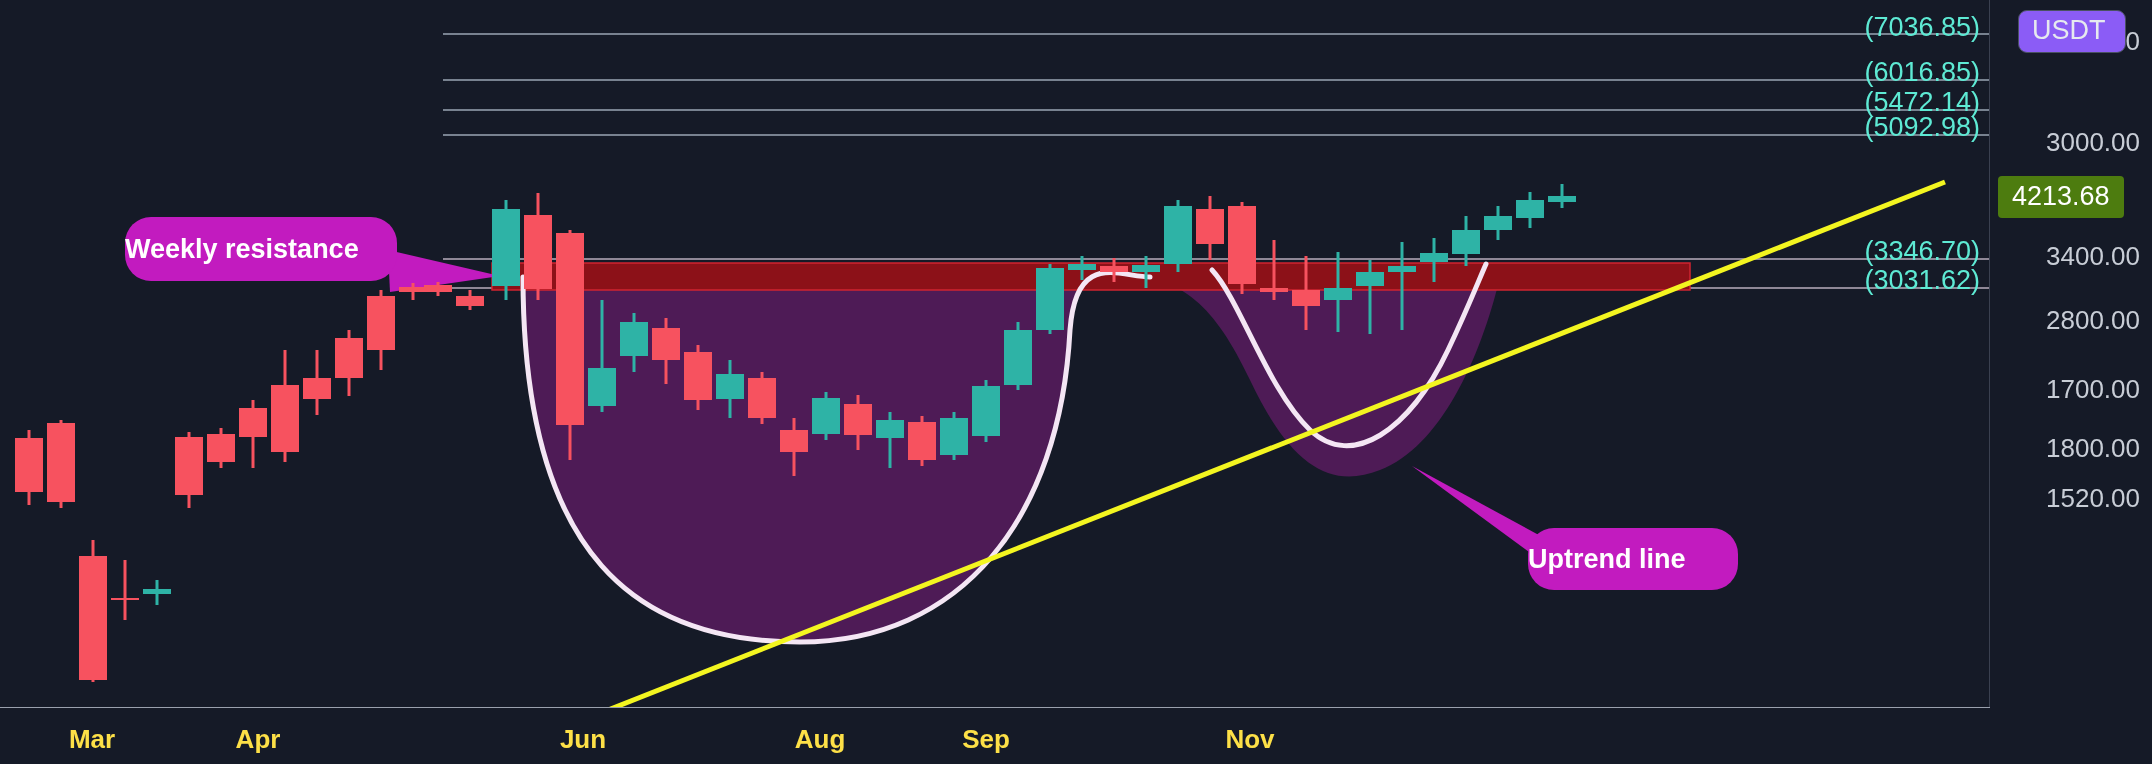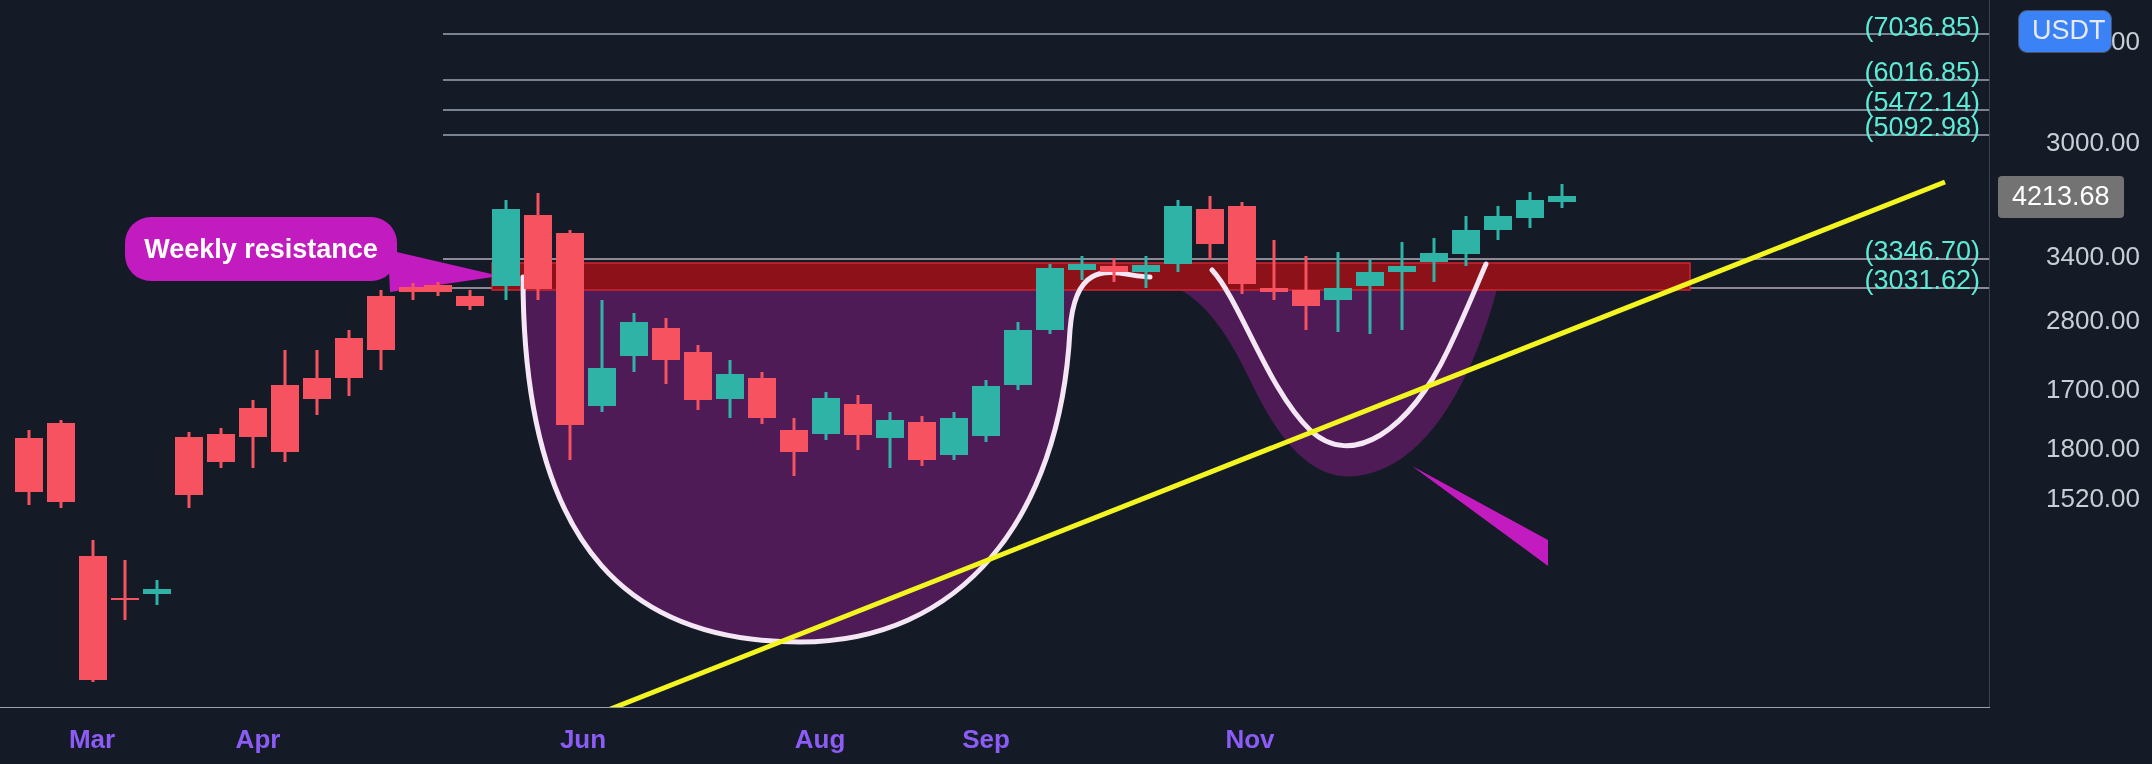--- a/index.html
+++ b/index.html
@@ -11,31 +11,31 @@
   .axis-right{position:absolute;left:1990px;top:0;width:162px;height:764px;background:#151a27;}
   .axis-bottom{position:absolute;left:0;top:708px;width:1990px;height:56px;background:#151a27;}
 
   .sep-v{position:absolute;left:1989px;top:0;width:2px;height:708px;background:#3a4050;}
   .sep-h{position:absolute;left:0;top:707px;width:1990px;height:2px;background:#9aa0ad;}
 
   .ext-label{position:absolute;color:#5eead4;font-size:27px;letter-spacing:0px;
              text-align:right;white-space:nowrap;}
 
   .price-tick{position:absolute;right:12px;color:#c8cdd6;font-size:26px;white-space:nowrap;}
-  .price-badge{position:absolute;color:#ffffff;font-size:27px;background:#737373;
+  .price-badge{position:absolute;color:#ffffff;font-size:27px;background:#4d7c0f;
                border-radius:4px;padding:5px 14px 6px 14px;white-space:nowrap;}
   .cur-chip{position:absolute;color:#e6e9ef;font-size:27px;border:1px solid #4a5162;
-            border-radius:9px;padding:4px 5px 6px 13px;background:#3b82f6;white-space:nowrap;}
-
-  .month{position:absolute;top:16px;color:#8b5cf6;font-size:26px;font-weight:bold;
+            border-radius:9px;padding:4px 19px 6px 13px;background:#8b5cf6;white-space:nowrap;}
+
+  .month{position:absolute;top:16px;color:#fde047;font-size:26px;font-weight:bold;
          transform:translateX(-50%);white-space:nowrap;}
 
   .callout{position:absolute;background:#c21bbf;border-radius:26px;color:#fff;
            font-weight:bold;font-size:27px;display:flex;align-items:center;
-           justify-content:center;white-space:nowrap;}
+           white-space:nowrap;}
 
   svg.ov{position:absolute;left:0;top:0;width:1990px;height:708px;overflow:visible;}
   .cdl-body{shape-rendering:crispEdges;}
 </style>
 </head>
 <body>
 
 <div id="root">
 
   <div class="plot">
@@ -186,20 +186,23 @@
         <line x1="1530" x2="1530" y1="192" y2="228" stroke="#2eb3a6" stroke-width="3"></line>
         <rect x="1516" y="200" width="28" height="18" fill="#2eb3a6" class="cdl-body"></rect>
         <line x1="1562" x2="1562" y1="184" y2="208" stroke="#2eb3a6" stroke-width="3"></line>
         <rect x="1548" y="196" width="28" height="6" fill="#2eb3a6" class="cdl-body"></rect>
       </svg>
 
     <div class="callout" style="left:125px; top:217px; width:272px; height:64px;">
       <span>Weekly resistance</span>
     </div>
 
+    <div class="callout" style="left:1528px; top:528px; width:210px; height:62px;">
+      <span>Uptrend line</span>
+    </div>
 
     <div class="ext-label" style="right:10px; top:12px;">(7036.85)</div>
     <div class="ext-label" style="right:10px; top:57px;">(6016.85)</div>
     <div class="ext-label" style="right:10px; top:87px;text-align:right;">(5472.14)</div>
     <div class="ext-label" style="right:10px; top:112px;">(5092.98)</div>
     <div class="ext-label" style="right:10px; top:236px;">(3346.70)</div>
     <div class="ext-label" style="right:10px; top:265px;">(3031.62)</div>
   </div>
 
   <div class="sep-v"></div>

